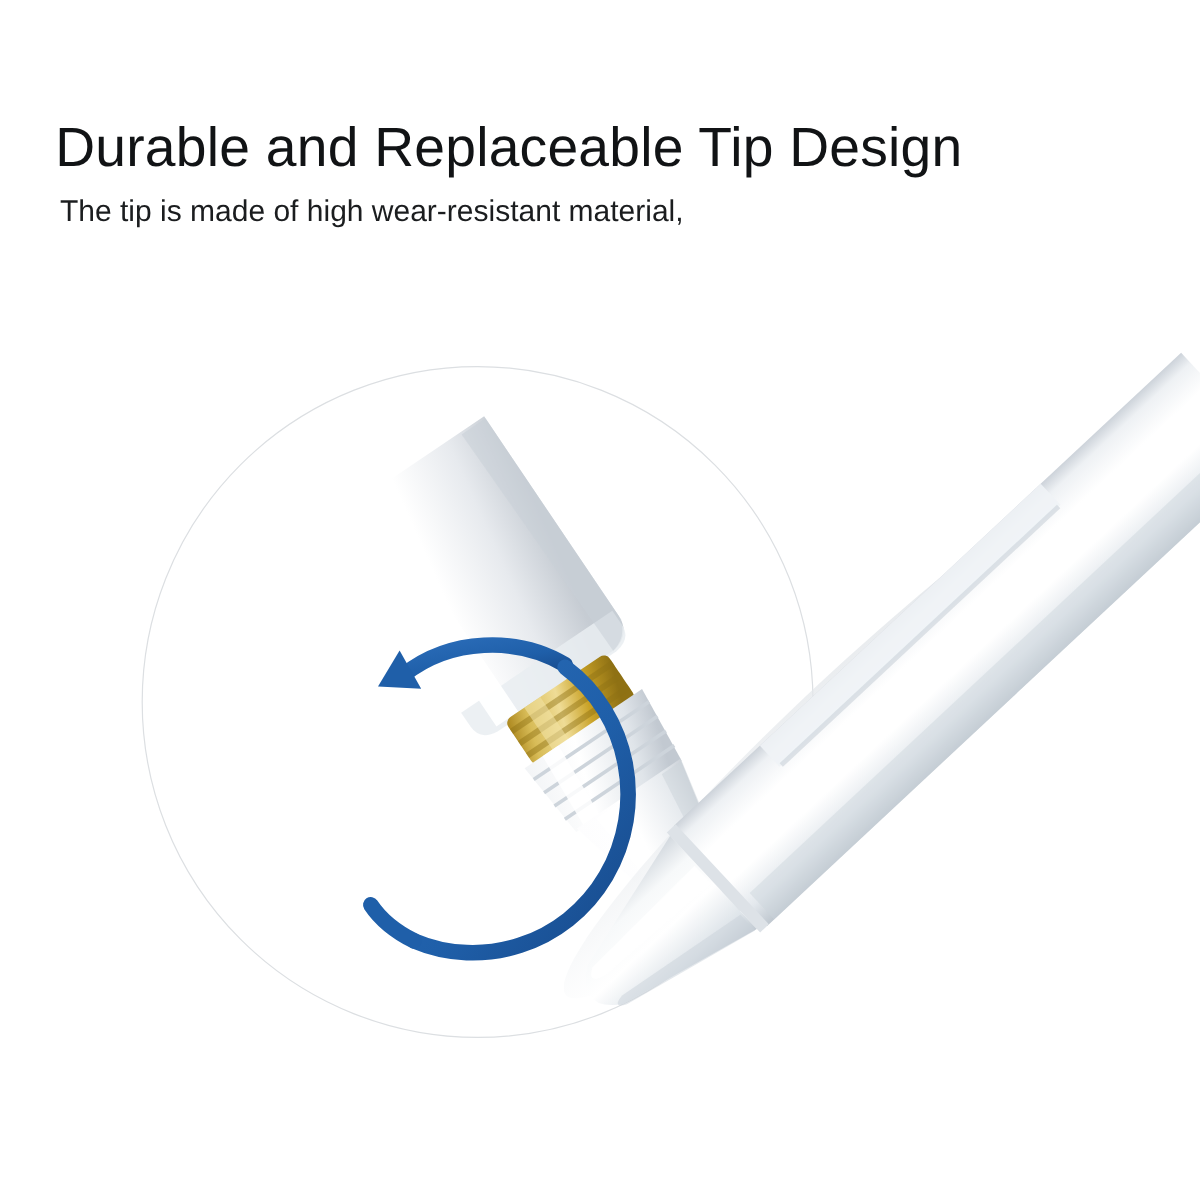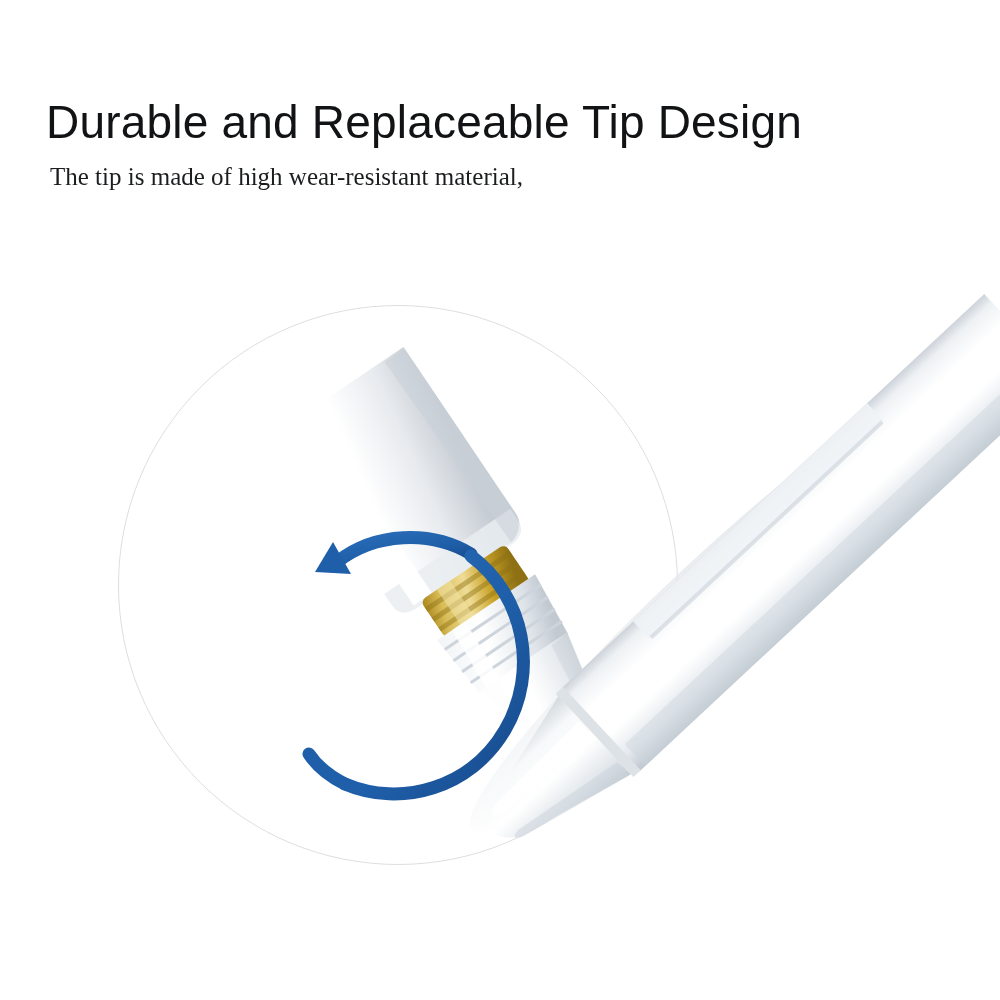--- a/index.html
+++ b/index.html
@@ -35,21 +35,20 @@
 
   .subcopy {
     position: absolute;
     left: 50px;
     top: 158px;
     width: 760px;
     font-size: 25px;
     line-height: 37px;
     font-weight: 400;
     color: #1b1d1f;
-    font-family: Liberation Serif, serif;
   }
   .subcopy .line { display: block; }
 
   
   .inset-circle {
     position: absolute;
     left: 118px;
     top: 305px;
     width: 558px;
     height: 558px;

